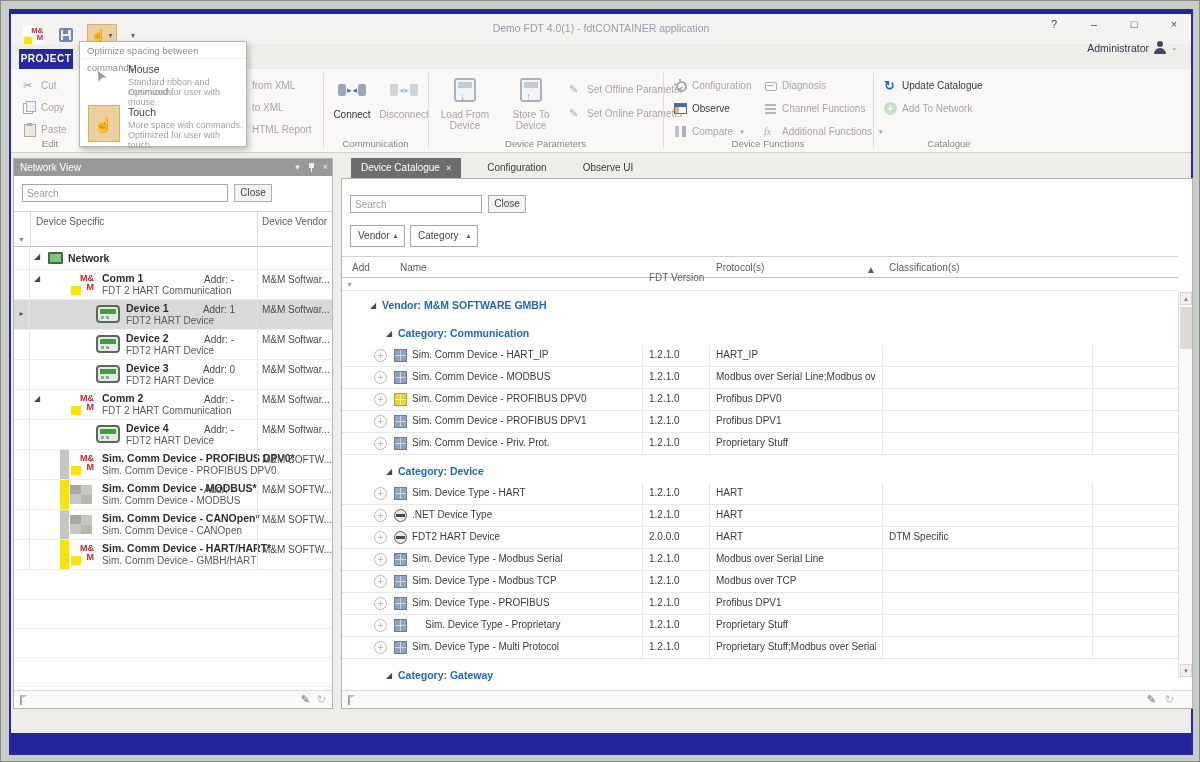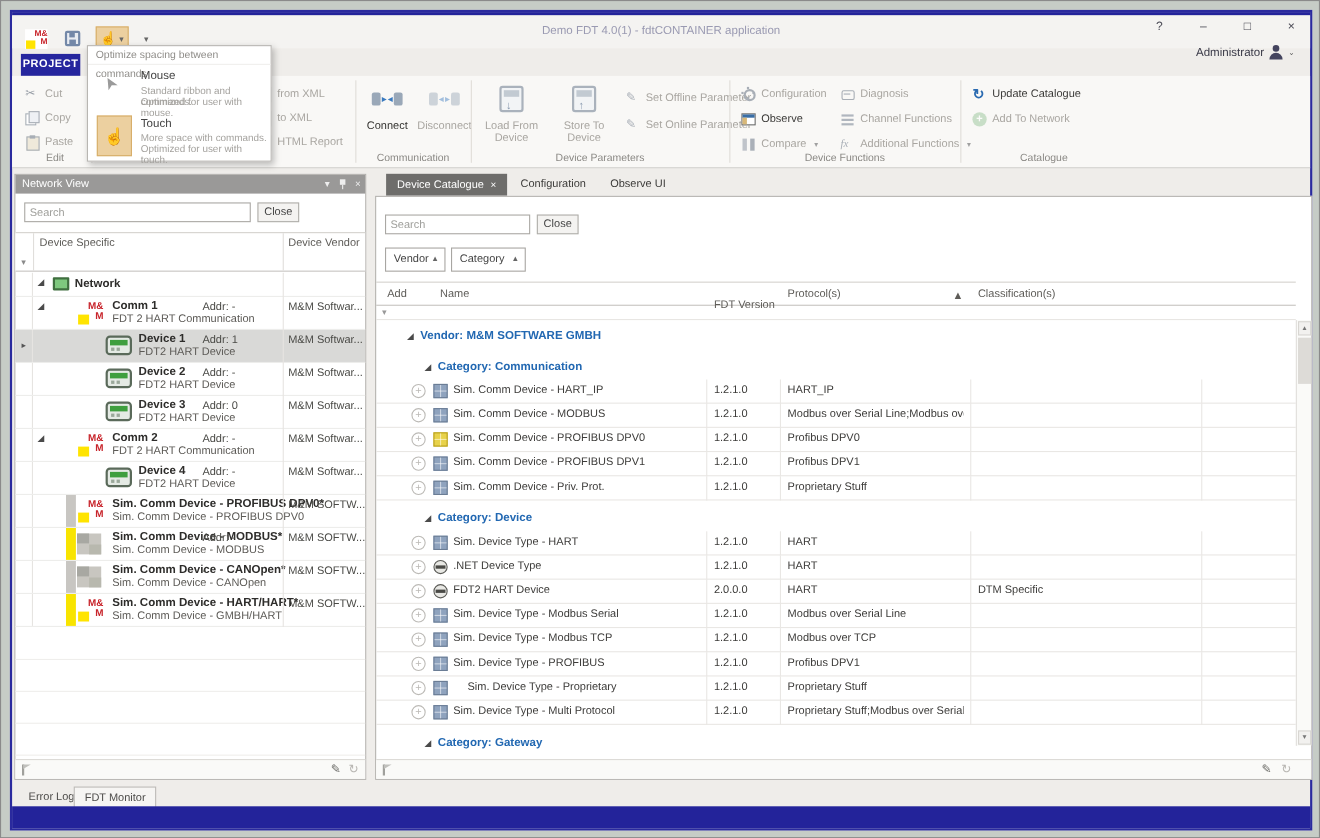--- a/index.html
+++ b/index.html
@@ -107,21 +107,21 @@
   .nv-head .fmark { position:absolute; left:4px; bottom:3px; font-size:7px; color:#8a8a8a; }
   #nv-rows { position:absolute; left:0; top:89px; width:318px; }
   .nvrow { position:relative; height:30px; border-bottom:1px solid #ededeb; }
   .nvrow.h22 { height:22px; }
   .nvrow.sel { background:#d9d9d7; }
   .nvrow .ind { position:absolute; left:0; top:0; bottom:0; width:16px; border-right:1px solid #e6e4e1; font-size:8px; color:#555; text-align:center; line-height:28px; }
   .nvrow .exp { position:absolute; font-size:8px; color:#4a4a4a; top:4px; }
   .nvrow .nm { position:absolute; top:2px; font-size:10.5px; font-weight:bold; color:#2e2d2b; white-space:nowrap; }
   .nvrow .sb { position:absolute; top:15px; font-size:10px; color:#5c5a56; white-space:nowrap; }
   .nvrow.h22 .nm { top:4px; }
-  .nvrow .addr { position:absolute; right:78px; top:4px; width:70px; text-align:left; font-size:10px; color:#4a4a46; }
+  .nvrow .addr { position:absolute; right:78px; top:4px; width:70px; text-align:center; font-size:10px; color:#4a4a46; }
   .nvrow .vnd { position:absolute; left:248px; top:4px; font-size:10px; color:#4a4a46; white-space:nowrap; }
   .nvrow .vline { position:absolute; left:243px; top:0; bottom:-1px; width:1px; background:#e6e4e1; }
   .nvrow .flagbar { position:absolute; left:46px; top:0; bottom:0; width:9px; background:#f8e400; }
   .nvrow .guidebar { position:absolute; left:46px; top:0; bottom:0; width:9px; background:#c8c6c2; }
   .emptyline { position:absolute; left:0; width:318px; height:1px; background:#efeeec; }
   .pfoot { position:absolute; left:0; right:0; bottom:0; height:18px; background:#fafaf8; border-top:1px solid #dddbd7; }
   .flag-ic { position:absolute; left:6px; top:4px; width:8px; height:10px; }
   .flag-ic:before { content:""; position:absolute; left:0; top:0; width:1.5px; height:10px; background:#a0a09c; }
   .flag-ic:after { content:""; position:absolute; left:1px; top:0; width:0; height:0; border-top:4px solid #c0c0bc; border-right:7px solid transparent; }
   .pfoot .pr { position:absolute; top:2px; font-size:11px; }
@@ -130,21 +130,21 @@
   .ic-network { width:15px; height:12px; border:2px solid #3f6f3f; background:#7ec87e; border-radius:1px; }
   .dev-ic { width:24px; height:18px; border:2px solid #5a6a5a; border-radius:4px; background:#e4eae4; position:relative; }
   .dev-ic:before { content:""; position:absolute; left:2px; top:2px; right:2px; height:5px; background:#3f9f3f; }
   .dev-ic:after { content:""; position:absolute; left:3px; bottom:2px; width:3px; height:3px; background:#9aa89a; box-shadow:5px 0 0 #9aa89a; }
   .blocks-ic { width:22px; height:19px; position:relative; background:#c8c6c0; }
   .blocks-ic:before { content:""; position:absolute; left:0; top:0; width:11px; height:9px; background:#a8a8a2; }
   .blocks-ic:after { content:""; position:absolute; right:0; bottom:0; width:11px; height:9px; background:#b8b8ae; }
 
   
   .doc-area { position:absolute; left:330px; top:147px; width:852px; height:551px; }
-  .doc-tabs { position:absolute; left:0; top:0; right:0; height:20px; display:flex; padding-left:10px; gap:2px;align-items:center; }
+  .doc-tabs { position:absolute; left:0; top:0; right:0; height:20px; display:flex; padding-left:10px; gap:16px;align-items:center; }
   .dtab { height:20px; line-height:20px; padding:0 10px; font-size:10px; color:#3c3b39; }
   .dtab.active { background:#6e6d6b; color:#fff; }
   .dtab .x { margin-left:6px; font-size:9px; }
   .cat-panel { position:absolute; left:0; top:20px; right:0; bottom:0; background:#fff; border:1px solid #b4b2ae; }
   .pill { position:absolute; height:22px; border:1px solid #a8a6a2; background:#fff; font-size:10px; color:#444; line-height:20px; padding-left:7px; }
   .pill .sa { position:absolute; right:5px; top:0; font-size:7px; color:#666; }
   .cat-head { position:absolute; left:0; top:77px; right:14px; height:22px; border-top:1px solid #d4d2ce; border-bottom:1px solid #c6c4c0; }
   .cat-head span { position:absolute; top:5px; font-size:10px; color:#5e5c58; white-space:nowrap; }
   .cat-filterrow { position:absolute; left:0; top:99px; right:14px; height:13px; border-bottom:1px solid #e8e6e3; }
   .cat-filterrow .fm { position:absolute; left:4px; top:3px; font-size:7px; color:#999; }
@@ -710,19 +710,15 @@
           <div class="sb-btn" style="bottom:1px;">▼</div>
         </div>
         <div class="pfoot">
           <span class="flag-ic"></span>
           <span class="pr" style="right:36px;color:#6a6a66;">✎</span>
           <span class="pr" style="right:18px;color:#b8b6b2;">↻</span>
         </div>
       </div>
     </div>
 
-    <div class="bottom-tabs">
-      <div class="btab" style="left:6px;">Error Log</div>
-      <div class="btab active" style="left:56px;">FDT Monitor</div>
-    </div>
     <div class="statusbar"></div>
   </div>
 </div>
 
 </body></html>

